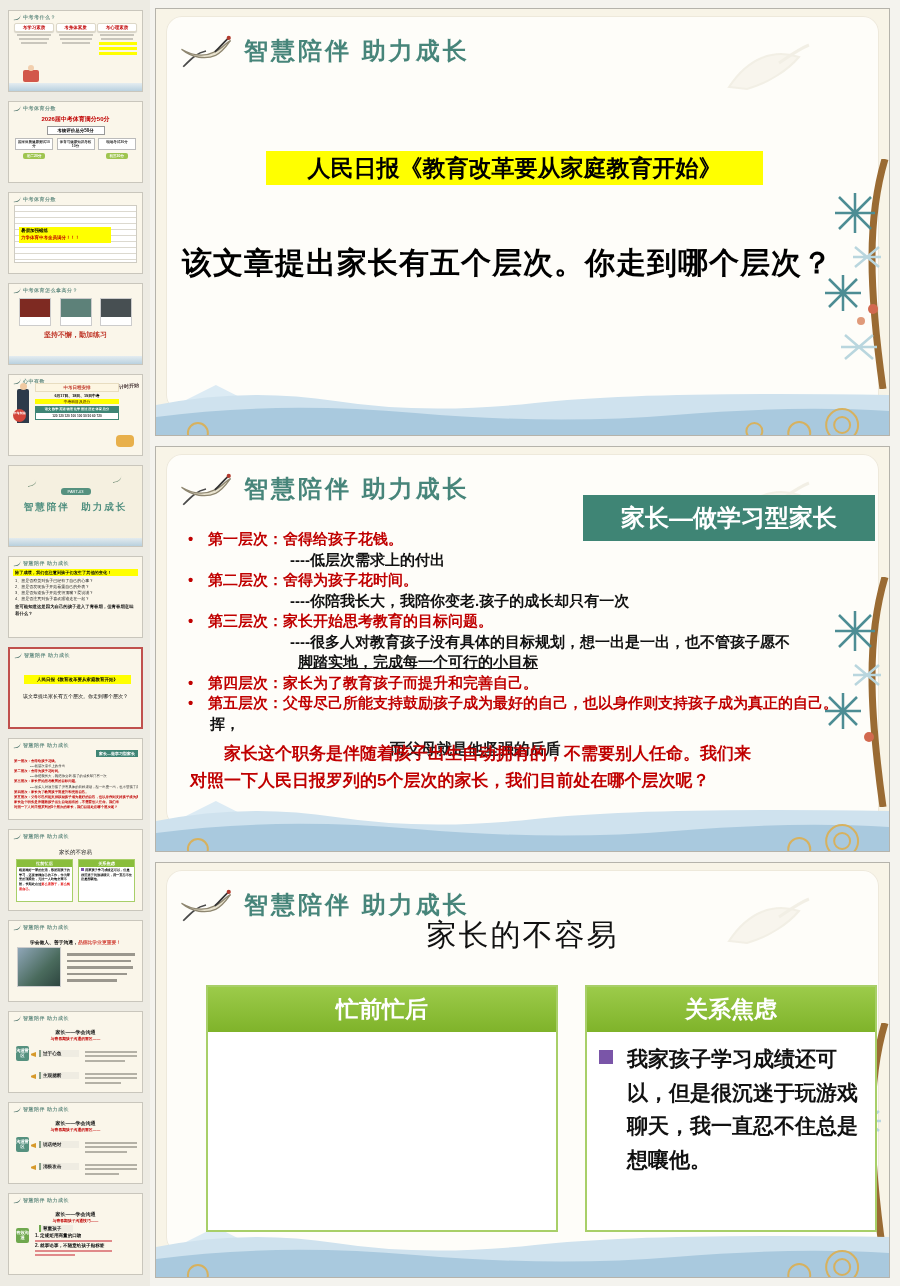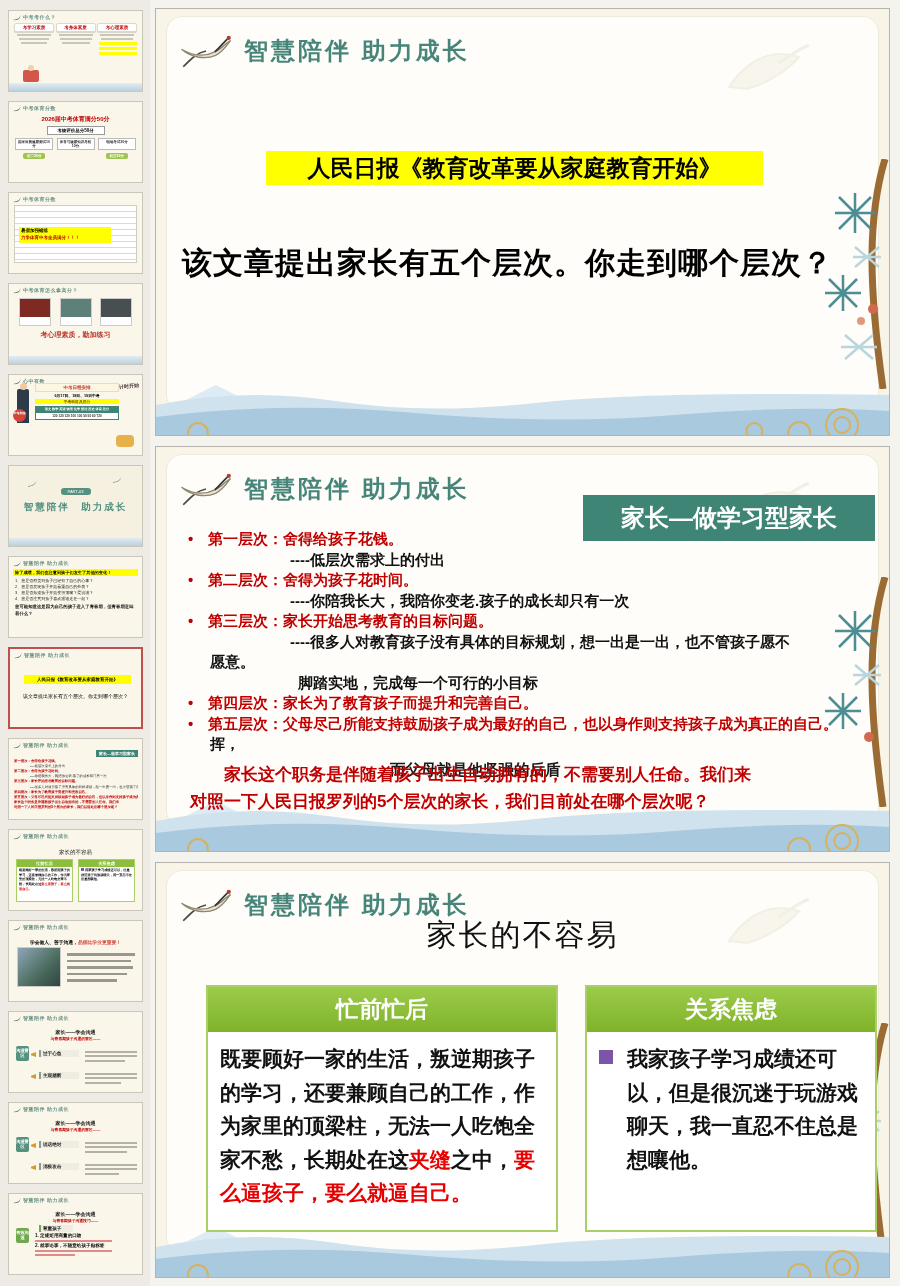--- a/index.html
+++ b/index.html
@@ -135,21 +135,21 @@
   
   .s2-tag { position:absolute; right:14px; top:48px; width:292px; height:46px; background:#3f8575; color:#fff;
             font-size:24px; font-weight:bold; text-align:center; line-height:46px; z-index:3; white-space:nowrap;}
   .s2-list { position:absolute; left:18px; top:82px; right:10px; z-index:3; font-size:15px; font-weight:bold;
              line-height:20.5px; color:#111; }
   .s2-list div { white-space:nowrap; }
   .ln-red { color:#c00000; padding-left:34px; position:relative; }
   .ln-red::before { content:"\2022"; position:absolute; left:14px; color:#c00000; }
   .ln-sub { padding-left:116px; }
   .ln-sub2 { padding-left:36px; }
-  .ln-sub3 { padding-left:124px; }
+  .ln-sub3 { padding-left:124px;text-decoration:underline; }
   .s2-close { position:relative; margin-top:6px; color:#c00000; font-size:17px; line-height:27px; }
   .s2-overlap { position:absolute; left:216px; top:-5px; color:#1a1a1a; font-size:15.5px; z-index:1;}
   .s2-c1 { padding-left:50px; position:relative; z-index:2; }
   .s2-c2 { padding-left:16px; position:relative; z-index:2; }
 
   
   .s3-title { position:absolute; left:0; right:0; top:52px; text-align:center; font-family:"Liberation Serif",serif;
               font-size:30px; color:#111; z-index:3; letter-spacing:2px;}
   .s3-cols { position:absolute; left:50px; right:12px; top:122px; display:flex; justify-content:space-between; z-index:3;}
   .s3-col { background:#fff; border:2px solid #a8cf68; }
@@ -236,21 +236,21 @@
       <div class="t4card t4a">
           <div class="t4img"></div>
         </div>
       <div class="t4card t4b">
           <div class="t4img"></div>
         </div>
       <div class="t4card t4c">
           <div class="t4img"></div>
         </div>
     </div>
-    <div class="t4cap">考心理素质，勤加练习</div>
+    <div class="t4cap">坚持不懈，勤加练习</div>
     <div class="wave"></div>
   </div>
 
   <div class="thumb">
     <div class="th-head">
         <span class="th-crane"></span>
       <span class="th-title">心中有数</span>
       </div>
     <div class="t5man"></div>
     <div class="t5badge">中考加油</div>
@@ -498,21 +498,20 @@
       <span class="sl-title">智慧陪伴 助力成长</span>
     </div>
     <div class="s2-tag">家长—做学习型家长</div>
     <div class="s2-list">
       <div class="ln-red">第一层次：舍得给孩子花钱。</div>
       <div class="ln-sub">----低层次需求上的付出</div>
       <div class="ln-red">第二层次：舍得为孩子花时间。</div>
       <div class="ln-sub">----你陪我长大，我陪你变老.孩子的成长却只有一次</div>
       <div class="ln-red">第三层次：家长开始思考教育的目标问题。</div>
       <div class="ln-sub">----很多人对教育孩子没有具体的目标规划，想一出是一出，也不管孩子愿不</div>
-      <div class="ln-sub2">愿意。</div>
       <div class="ln-sub3">脚踏实地，完成每一个可行的小目标</div>
       <div class="ln-red">第四层次：家长为了教育孩子而提升和完善自己。</div>
       <div class="ln-red">第五层次：父母尽己所能支持鼓励孩子成为最好的自己，也以身作则支持孩子成为真正的自己。</div>
       <div class="ln-sub2">挥，</div>
       <div class="s2-close">
         <div class="s2-overlap">而父母就是他坚强的后盾</div>
         <div class="s2-c1">家长这个职务是伴随着孩子出生自动拥有的，不需要别人任命。我们来</div>
         <div class="s2-c2">对照一下人民日报罗列的5个层次的家长，我们目前处在哪个层次呢？</div>
       </div>
     </div>
@@ -551,23 +550,20 @@
         <path d="M4 20 C16 27 30 29 42 23 C50 20 54 13 60 10 C55 17 51 23 43 27 C32 32 16 30 4 20 Z" fill="#e9e3cf" stroke="#8e8670" stroke-width="1.5"></path>
         <path d="M42 23 C48 18 52 12 58 7" stroke="#333" stroke-width="2" fill="none"></path>
         <circle cx="58" cy="7" r="2.4" fill="#b23a2e"></circle>
       </svg>
       <span class="sl-title">智慧陪伴 助力成长</span>
     </div>
     <div class="s3-title">家长的不容易</div>
     <div class="s3-cols">
       <div class="s3-col s3-colL">
         <div class="s3-ch">忙前忙后</div>
-        <div class="s3-cb">
-          <span>既要顾好一家的生活，叛逆期孩子的学习，还要兼顾自己的工作，作为家里的顶梁柱，无法一人吃饱全家不愁，长期处在这</span><span class="rd">夹缝</span><span>之中，</span><span class="rd">要么逼孩子，要么就逼自己。</span>
-        </div>
       </div>
       <div class="s3-col s3-colR">
         <div class="s3-ch">关系焦虑</div>
         <div class="s3-cb">
           <div class="s3-li">
             <span class="s3-sq"></span><span>我家孩子学习成绩还可以，但是很沉迷于玩游戏聊天，我一直忍不住总是想嚷他。</span>
           </div>
         </div>
       </div>
     </div>

